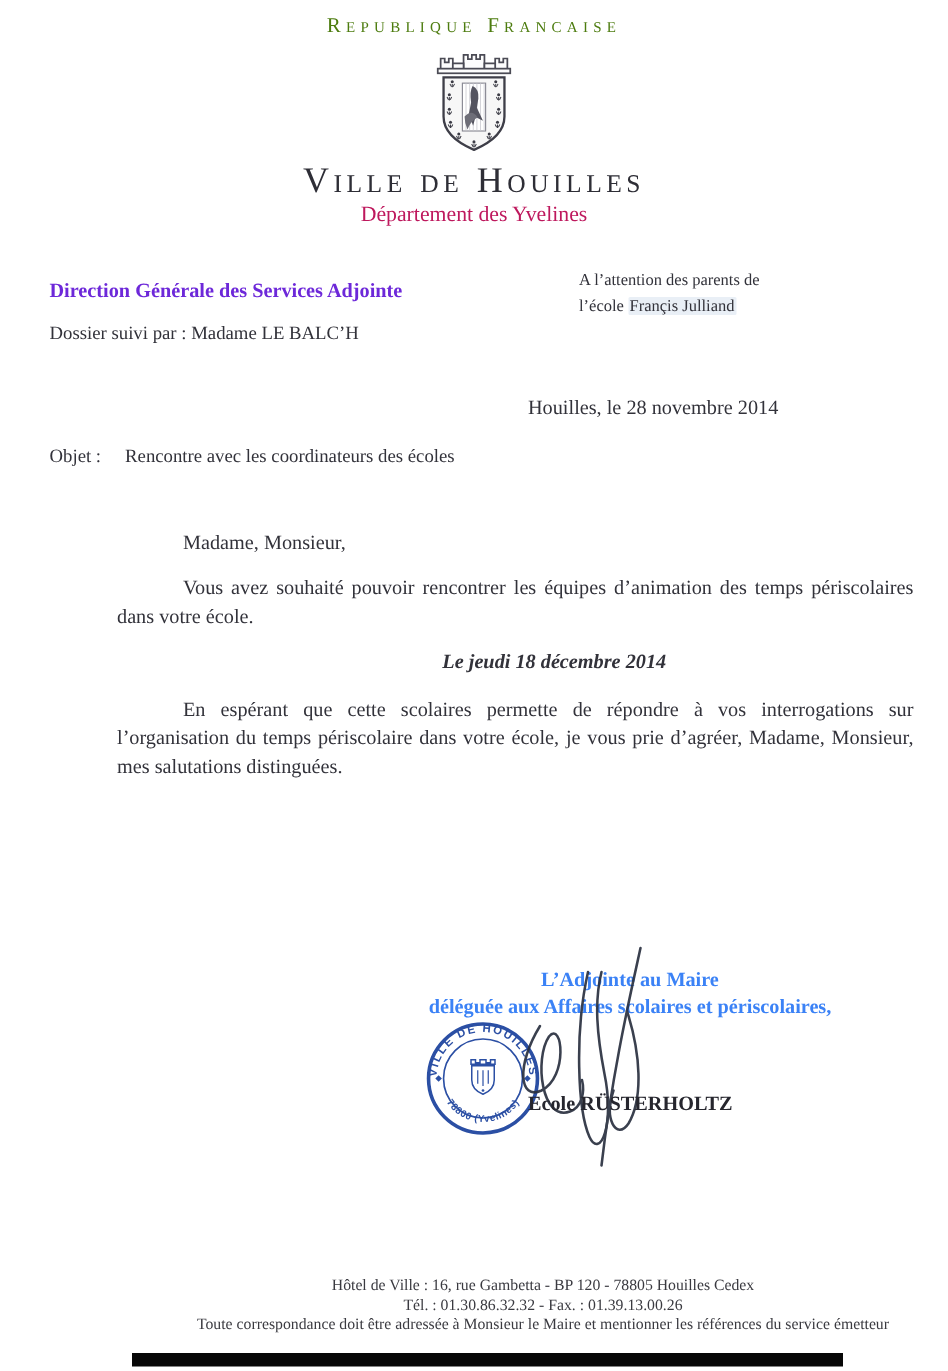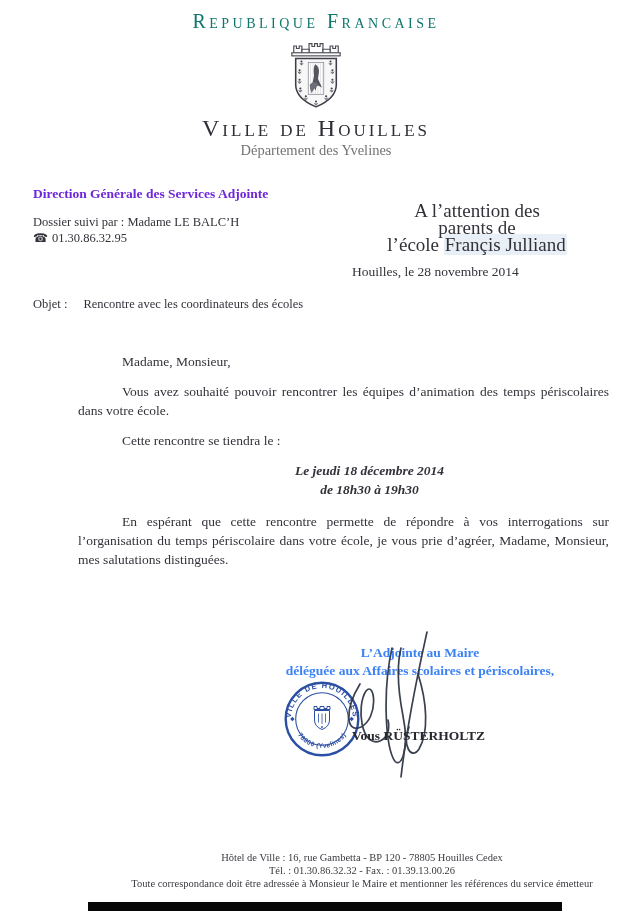--- a/index.html
+++ b/index.html
@@ -4,31 +4,31 @@
 <style>
   html,body{margin:0;padding:0;background:#e8e8e8;}
   #page{
     position:relative;width:632px;height:914px;margin:0 auto;
     background:#ffffff;overflow:hidden;
     font-family:"Liberation Serif","DejaVu Serif",serif;
     color:#32323a;
   }
   
   .header{position:absolute;top:10px;left:0;width:100%;text-align:center;}
-  .republic{font-variant:small-caps;font-size:20px;letter-spacing:3.5px;color:#0f766e;}
+  .republic{font-variant:small-caps;font-size:14px;letter-spacing:3.5px;color:#4d7c0f;}
   .crest{margin:4px auto 0 auto;display:block;}
   .city{font-variant:small-caps;font-size:24px;letter-spacing:3px;color:#2e2e36;margin-top:2px;}
-  .dept{font-size:14.5px;color:#737373;margin-top:0px;}
+  .dept{font-size:14.5px;color:#be185d;margin-top:0px;}
   
   .sender{position:absolute;left:33px;top:186px;width:340px;}
   .sender .service{font-weight:bold;font-size:13.5px;color:#6d28d9;}
   .sender .dossier{font-size:12.5px;margin-top:13px;}
   .sender .phoneline{font-size:12.5px;margin-top:1px;}
   .phone-glyph{font-family:"DejaVu Sans",sans-serif;font-size:12px;margin-right:4px;}
-  .recipient{position:absolute;left:386px;top:202px;width:182px;text-align:center;font-size:19px;line-height:17px;}
+  .recipient{position:absolute;left:386px;top:179px;width:182px;text-align:left;font-size:11px;line-height:17px;}
   .pasted-name{background:rgba(176,196,222,0.28);padding:0 1px;border-radius:1px;}
   .dateline{position:absolute;left:352px;top:264px;font-size:13.5px;}
   .objet{position:absolute;left:33px;top:297px;font-size:12.5px;}
   .objet .objet-label{margin-right:16px;}
   
   .body{position:absolute;left:78px;top:352px;width:531px;font-size:13.5px;line-height:19px;text-align:justify;}
   .body p{margin:0 0 11px 0;text-indent:44px;}
   .meeting{font-weight:bold;text-align:center;margin:8px 0 13px 52px;line-height:19px;text-indent:0;font-style:italic;}
   
   .sig-titles{position:absolute;left:264px;top:644px;width:312px;text-align:center;font-weight:bold;font-size:13.5px;line-height:18px;color:#3b82f6;}
@@ -87,43 +87,40 @@
       <path d="M23.5,49 q5,-5.5 9,0.5 q-5,3 -7,8.5 q-2,-4 -2,-9 z" fill="#6e6e78"></path>
     </svg>
 
     <div class="city">Ville de Houilles</div>
     <div class="dept">Département des Yvelines</div>
   </div>
 
   <div class="sender">
     <div class="service">Direction Générale des Services Adjointe</div>
     <div class="dossier">Dossier suivi par : Madame LE BALC’H</div>
-    <div class="phoneline"><span class="phone-glyph">☎</span><span>01.30.86.32.95</span></div>
   </div>
 
   <div class="recipient">
     <div>A l’attention des parents de</div>
     <div><span>l’école </span><span class="pasted-name">Françis Julliand</span></div>
   </div>
 
   <div class="dateline">Houilles, le 28 novembre 2014</div>
 
   <div class="objet">
     <span class="objet-label">Objet :</span><span>Rencontre avec les coordinateurs des écoles</span>
   </div>
 
   <div class="body">
     <p>Madame, Monsieur,</p>
     <p>Vous avez souhaité pouvoir rencontrer les équipes d’animation des temps périscolaires dans votre école.</p>
-    <p>Cette rencontre se tiendra le :</p>
     <div class="meeting">
       <div>Le jeudi 18 décembre 2014</div>
-      <div>de 18h30 à 19h30</div>
     </div>
-    <p>En espérant que cette rencontre permette de répondre à vos interrogations sur l’organisation du temps périscolaire dans votre école, je vous prie d’agréer, Madame, Monsieur, mes salutations distinguées.</p>
+    <p>En espérant que cette scolaires permette de répondre à vos interrogations sur l’organisation du temps périscolaire dans votre école, je vous prie d’agréer, Madame, Monsieur, mes salutations distinguées.</p>
   </div>
 
   <div class="sig-titles">
     <div>L’Adjointe au Maire</div>
     <div>déléguée aux Affaires scolaires et périscolaires,</div>
   </div>
 
   <svg class="stamp" width="78" height="78" viewBox="0 0 78 78">
     <circle cx="39" cy="39" r="36.3" fill="none" stroke="#2b4fa4" stroke-width="2.4"></circle>
     <circle cx="39" cy="39" r="26.3" fill="none" stroke="#2b4fa4" stroke-width="1.1"></circle>
@@ -143,21 +140,21 @@
 
   <svg class="signature-svg" width="130" height="150" viewBox="0 0 130 150">
     <g fill="none" stroke="#2a3040" stroke-width="1.7" stroke-linecap="round" opacity="0.92">
       <path d="M97,2 C90,34 78,86 71,147"></path>
       <path d="M30,54 C14,80 16,104 31,97 C49,88 45,50 36,61 C26,76 31,118 50,111 C58,108 60,98 58,90"></path>
       <path d="M62,18 C53,58 55,110 63,128 C70,143 80,120 73,86 C68,60 66,38 71,18"></path>
       <path d="M88,44 C97,72 99,102 89,119 C81,131 72,115 79,97"></path>
     </g>
   </svg>
 
-  <div class="sig-name">Vous RÜSTERHOLTZ</div>
+  <div class="sig-name">Ecole RÜSTERHOLTZ</div>
 
   <div class="footer">
     <div>Hôtel de Ville : 16, rue Gambetta - BP 120 - 78805 Houilles Cedex</div>
     <div>Tél. : 01.30.86.32.32  - Fax. : 01.39.13.00.26</div>
     <div>Toute correspondance doit être adressée à Monsieur le Maire et mentionner les références du service émetteur</div>
   </div>
 
   <div class="scan-bar"></div>
 
 </div>

